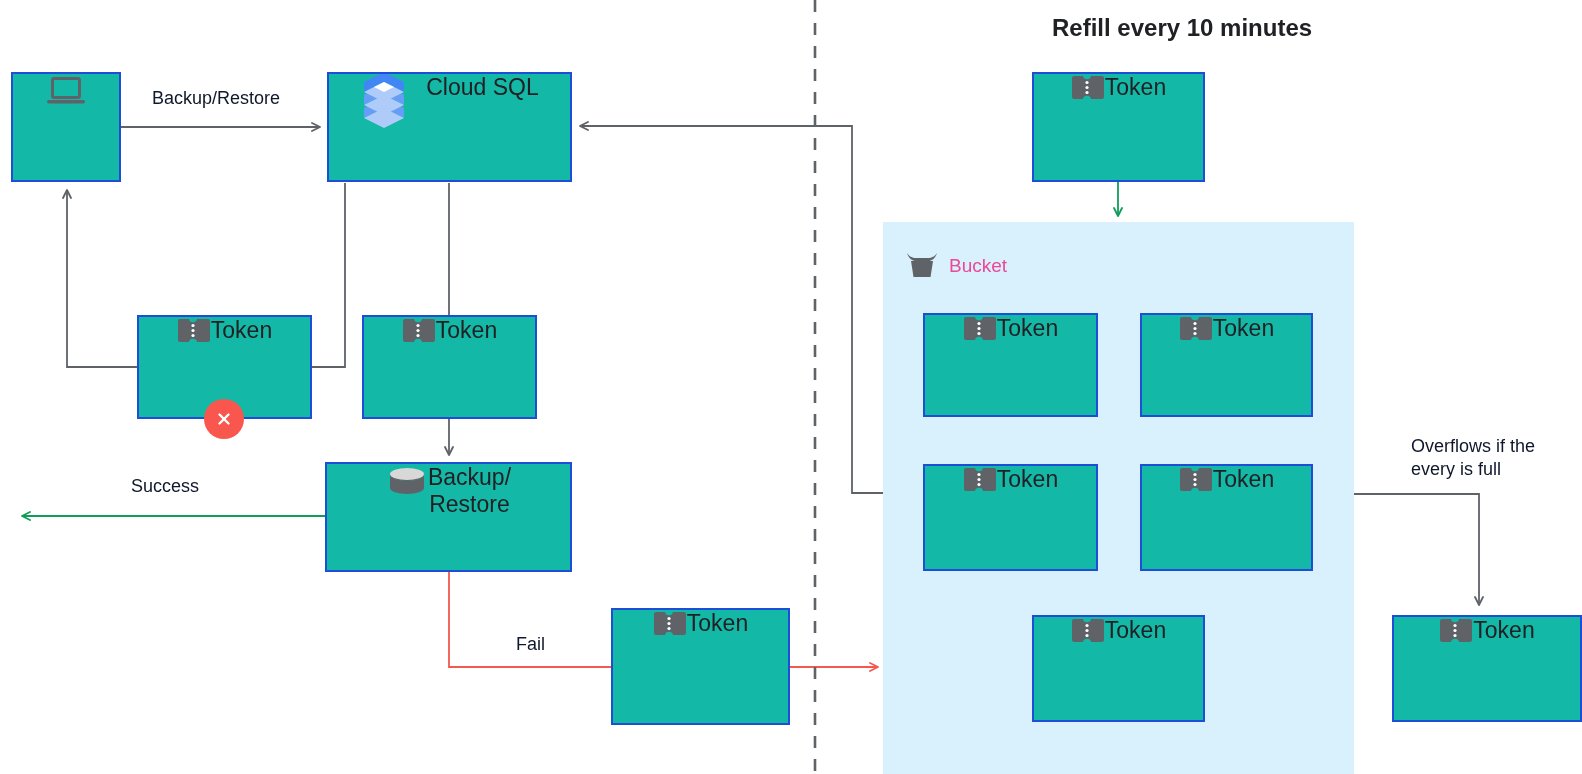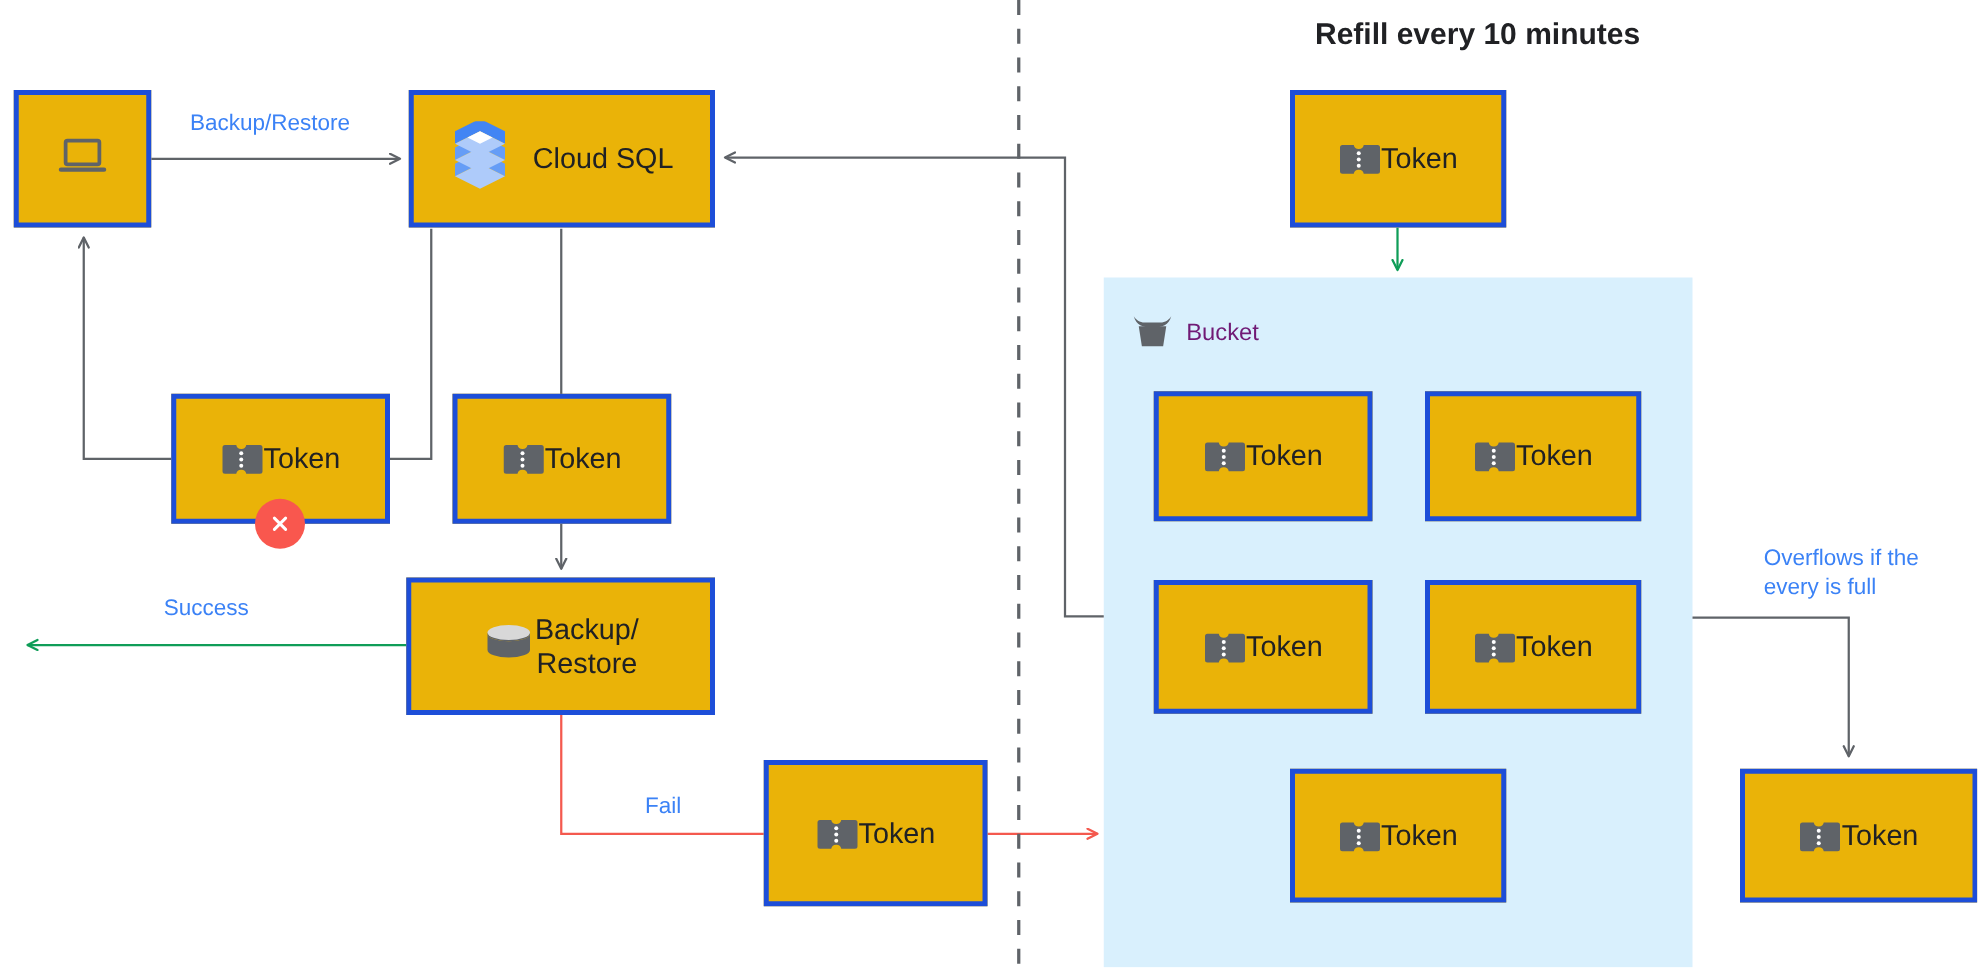--- a/index.html
+++ b/index.html
@@ -2,37 +2,37 @@
 <html><head>
 <meta charset="utf-8">
 <title>Token Bucket Diagram</title>
 <style>
   html,body{margin:0;padding:0;background:#ffffff;}
   body{font-family:"Liberation Sans","DejaVu Sans",sans-serif;}
   #stage{position:relative;width:1582px;height:774px;background:#ffffff;overflow:hidden;}
 
   .svg-layer{position:absolute;left:0;top:0;width:1582px;height:774px;pointer-events:none;}
 
-  .node{position:absolute;box-sizing:border-box;background:#eab308;border:4px solid #1d4ed8;
-        display:flex;align-items:center;justify-content:center;}
+  .node{position:absolute;box-sizing:border-box;background:#14b8a6;border:2px solid #1d4ed8;
+        display:flex;align-items:flex-start;justify-content:center;}
   .node.tokenbox{}
   .node-label{font-size:23px;color:#202124;line-height:1.18;white-space:pre-line;}
   .node-label.center{text-align:center;}
 
   
   .tok-icon{position:relative;width:34px;height:26px;flex:0 0 auto;}
   .tok-icon svg{display:block;}
 
   
   #bucket-region{position:absolute;background:#d9f0fd;}
   .bucket-head{position:absolute;display:flex;align-items:center;gap:10px;}
-  .bucket-head .b-label{font-size:19px;color:#701a75;}
-
-  
-  .edge-label{position:absolute;font-size:18px;color:#3b82f6;line-height:1.3;white-space:pre-line;}
+  .bucket-head .b-label{font-size:19px;color:#ec4899;}
+
+  
+  .edge-label{position:absolute;font-size:18px;color:#0f172a;line-height:1.3;white-space:pre-line;}
   .title{position:absolute;font-size:24px;font-weight:bold;color:#202124;white-space:nowrap;}
 
   
   .err-badge{position:absolute;width:40px;height:40px;border-radius:50%;background:#f9574e;
              display:flex;align-items:center;justify-content:center;}
 </style>
 </head>
 <body>
 
 <div id="stage">

